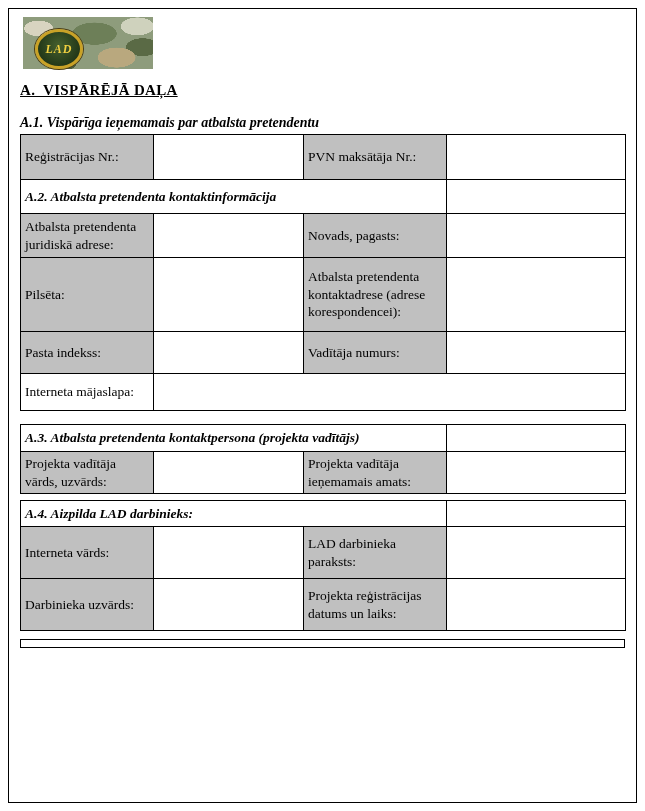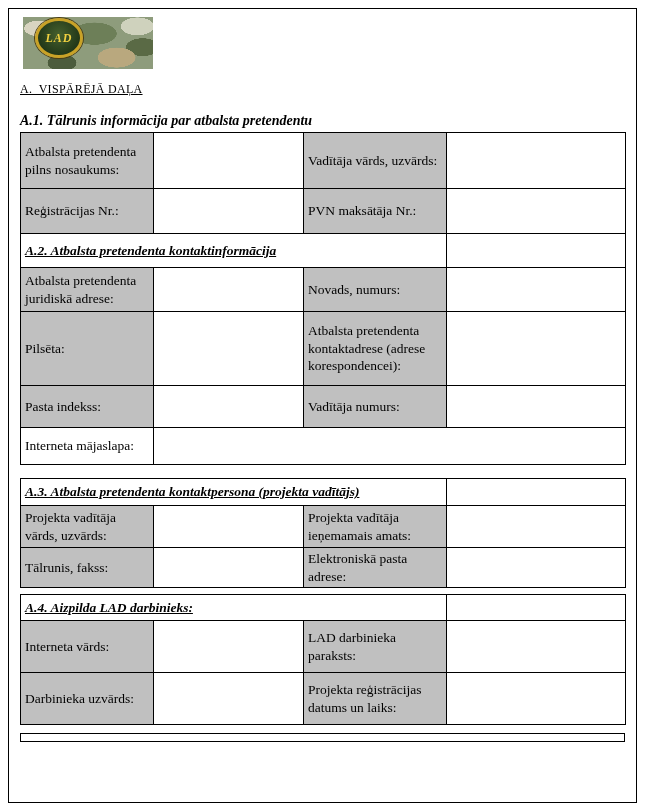--- a/index.html
+++ b/index.html
@@ -14,85 +14,79 @@
     background-color:#8e9c7c;
     background-image:
       radial-gradient(ellipse 26px 14px at 12% 22%, #d8d4c0 0 55%, transparent 56%),
       radial-gradient(ellipse 30px 16px at 88% 18%, #cfd2bd 0 55%, transparent 56%),
       radial-gradient(ellipse 34px 18px at 72% 78%, #b9a87e 0 55%, transparent 56%),
       radial-gradient(ellipse 26px 15px at 30% 88%, #4c5c3c 0 55%, transparent 56%),
       radial-gradient(ellipse 40px 20px at 55% 32%, #6d7f58 0 55%, transparent 56%),
       radial-gradient(ellipse 30px 16px at 92% 58%, #5a6a45 0 55%, transparent 56%);
   }
   .logo-oval {
-    position:absolute; left:12px; top:1px; width:48px; height:40px;
+    position:absolute; left:12px; top:12px; width:48px; height:40px;
     border-radius:50%; border:3px solid #c9a227;
     background:radial-gradient(circle at 50% 40%, #46602e 0%, #1e3316 80%);
     box-shadow:0 0 0 1px #4a3c14;
     display:flex; align-items:center; justify-content:center;
   }
   .logo-oval span { color:#f0d040; font-weight:bold; font-style:italic; font-size:12px; letter-spacing:1px; }
 
-  .part-title { margin-top:13px; font-size:12px; font-weight:normal; text-decoration:underline; white-space:pre; letter-spacing:0.3px; }
+  .part-title { margin-top:13px; font-size:15px; font-weight:bold; text-decoration:underline; white-space:pre; letter-spacing:0.3px; }
   .sec-title  { margin-top:16px; margin-bottom:3px; font-weight:bold; font-style:italic; font-size:14px; }
 
   table.form { border-collapse:collapse; table-layout:fixed; width:605px; }
   table.form td { border:1px solid #000; font-size:13.5px; padding:1px 4px; vertical-align:middle; line-height:1.32; overflow:hidden; }
   td.lbl   { background:#c0c0c0; }
   td.val   { background:#ffffff; }
   td.plain { background:#ffffff; }
-  td.sec   { background:#ffffff; font-weight:bold; font-style:italic; font-size:14px;text-decoration:underline; }
+  td.sec   { background:#ffffff; font-weight:bold; font-style:italic; font-size:14px; }
 
   .tbl-b { margin-top:13px; }
   .tbl-c { margin-top:6px; }
   .footer-bar { margin-top:8px; width:605px; height:9px; border:1px solid #000; background:#fff; }
 </style>
 </head>
 <body>
 
 <div class="page">
   <div class="frame">
 
     <div class="logo">
       <div class="logo-oval">
         <span>LAD</span>
       </div>
     </div>
 
     <div class="part-title">A.  VISPĀRĒJĀ DAĻA</div>
-    <div class="sec-title">A.1. Tālrunis informācija par atbalsta pretendentu</div>
+    <div class="sec-title">A.1. Vispārīga ieņemamais par atbalsta pretendentu</div>
 
     <table class="form tbl-a">
       <colgroup>
         <col style="width:133px">
           <col style="width:150px">
           <col style="width:143px">
           <col style="width:179px">
       </colgroup>
       <tbody>
-          <tr style="height:56px">
-        <td class="lbl">Atbalsta pretendenta pilns nosaukums:</td>
-        <td class="val"></td>
-        <td class="lbl">Vadītāja vārds, uzvārds:</td>
-        <td class="val"></td>
-      </tr>
       <tr style="height:45px">
         <td class="lbl">Reģistrācijas Nr.:</td>
         <td class="val"></td>
         <td class="lbl">PVN maksātāja Nr.:</td>
         <td class="val"></td>
       </tr>
       <tr style="height:34px">
         <td class="sec" colspan="3">A.2. Atbalsta pretendenta kontaktinformācija</td>
         <td class="val"></td>
       </tr>
       <tr style="height:44px">
         <td class="lbl">Atbalsta pretendenta juridiskā adrese:</td>
         <td class="val"></td>
-        <td class="lbl">Novads, numurs:</td>
+        <td class="lbl">Novads, pagasts:</td>
         <td class="val"></td>
       </tr>
       <tr style="height:74px">
         <td class="lbl">Pilsēta:</td>
         <td class="val"></td>
         <td class="lbl">Atbalsta pretendenta kontaktadrese (adrese korespondencei):</td>
         <td class="val"></td>
       </tr>
       <tr style="height:42px">
         <td class="lbl">Pasta indekss:</td>
@@ -118,26 +112,20 @@
           <tr style="height:27px">
         <td class="sec" colspan="3">A.3. Atbalsta pretendenta kontaktpersona (projekta vadītājs)</td>
         <td class="val"></td>
       </tr>
       <tr style="height:42px">
         <td class="lbl">Projekta vadītāja vārds, uzvārds:</td>
         <td class="val"></td>
         <td class="lbl">Projekta vadītāja ieņemamais amats:</td>
         <td class="val"></td>
       </tr>
-      <tr style="height:40px">
-        <td class="lbl">Tālrunis, fakss:</td>
-        <td class="val"></td>
-        <td class="lbl">Elektroniskā pasta adrese:</td>
-        <td class="val"></td>
-      </tr>
     </tbody>
       </table>
 
     <table class="form tbl-c">
       <colgroup>
         <col style="width:133px">
           <col style="width:150px">
           <col style="width:143px">
           <col style="width:179px">
       </colgroup>

